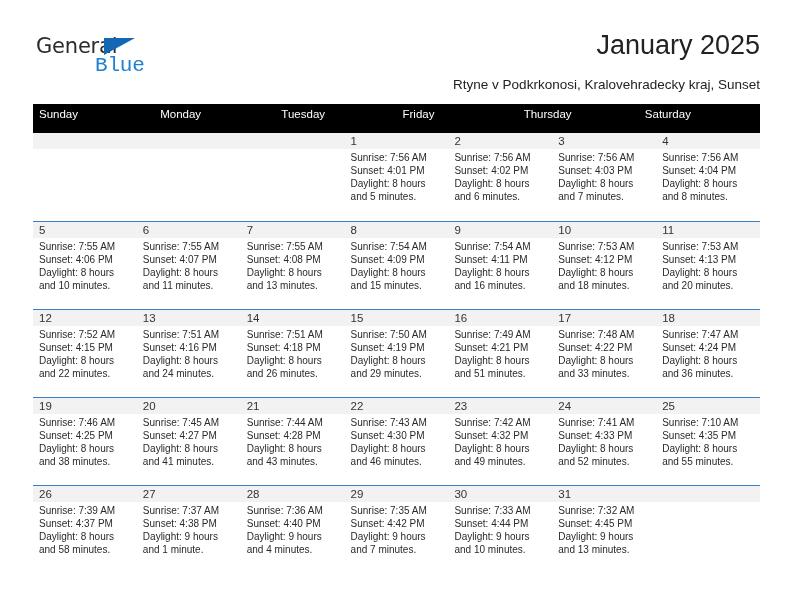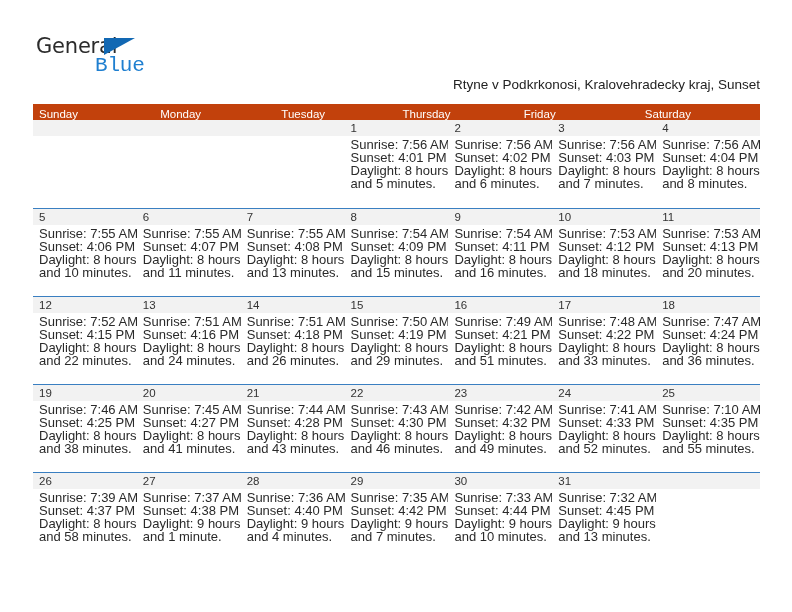--- a/index.html
+++ b/index.html
@@ -85,22 +85,22 @@
 
   
   .calendar {
     position: absolute;
     left: 33px;
     top: 104px;
     width: 727px;
   }
   .dow-row {
     display: flex;
-    background: #c2410c;
-    height: 16px;
+    background: #000000;
+    height: 29px;
     justify-content: space-between;
   }
   .dow {
     flex: 1 1 0;
     color: #ffffff;
     font-size: 11.5px;
     line-height: 21px;
     padding-left: 6px;
     box-sizing: border-box;
     white-space: nowrap;
@@ -125,21 +125,21 @@
     height: 16px;
     background: #f2f2f2;
     font-size: 11.5px;
     color: #333333;
     padding: 1px 0 0 6px;
     box-sizing: border-box;
     line-height: 15px;
   }
   .cell-body {
     padding: 3px 5px 0 6px;
-    font-size: 13px;
+    font-size: 10px;
     line-height: 12.9px;
     color: #2a2a2a;
   }
   .cell-body div {
     white-space: nowrap;
   }
   .cell.empty .cell-daynum {
     background: #f2f2f2;
   }
 </style>
@@ -147,30 +147,31 @@
 <body>
 
 <div class="page">
 
   <div class="header">
     <div class="brand">
       <span class="brand-general">General</span>
       <span class="brand-triangle"></span>
       <span class="brand-blue">Blue</span>
     </div>
+    <div class="title">January 2025</div>
     <div class="subtitle">Rtyne v Podkrkonosi, Kralovehradecky kraj, Sunset</div>
   </div>
 
   <div class="calendar">
     <div class="dow-row" id="dow-row">
         <div class="dow">Sunday</div>
         <div class="dow">Monday</div>
         <div class="dow">Tuesday</div>
+        <div class="dow">Friday</div>
         <div class="dow">Thursday</div>
-        <div class="dow">Friday</div>
         <div class="dow">Saturday</div>
       </div>
     <div id="weeks-container">
         <div class="week">
           <div class="cell empty">
             <div class="cell-daynum"></div>
             <div class="cell-body"></div>
           </div>
           <div class="cell empty">
             <div class="cell-daynum"></div>

